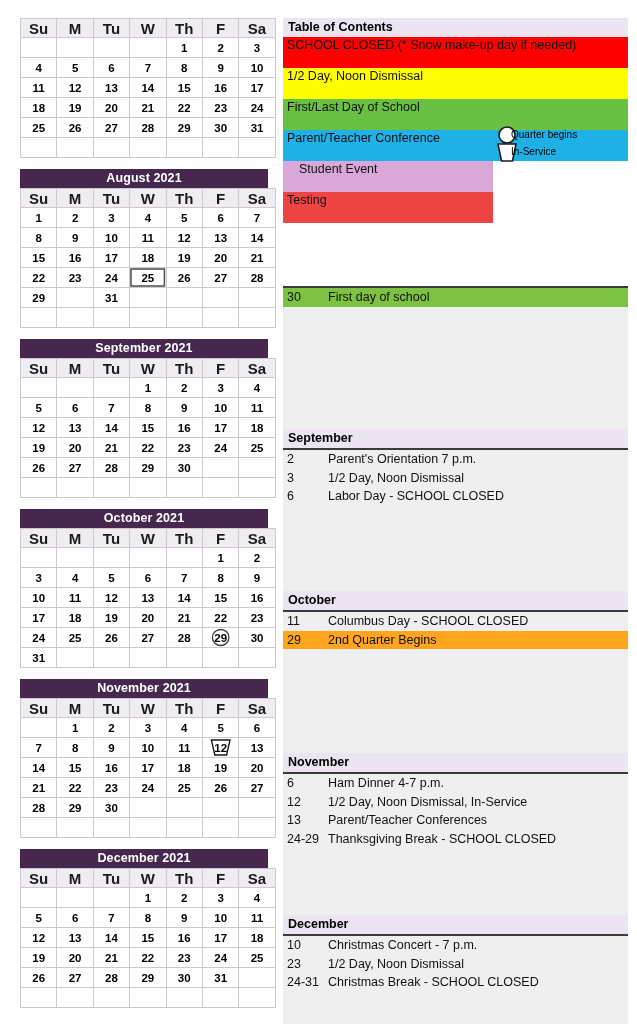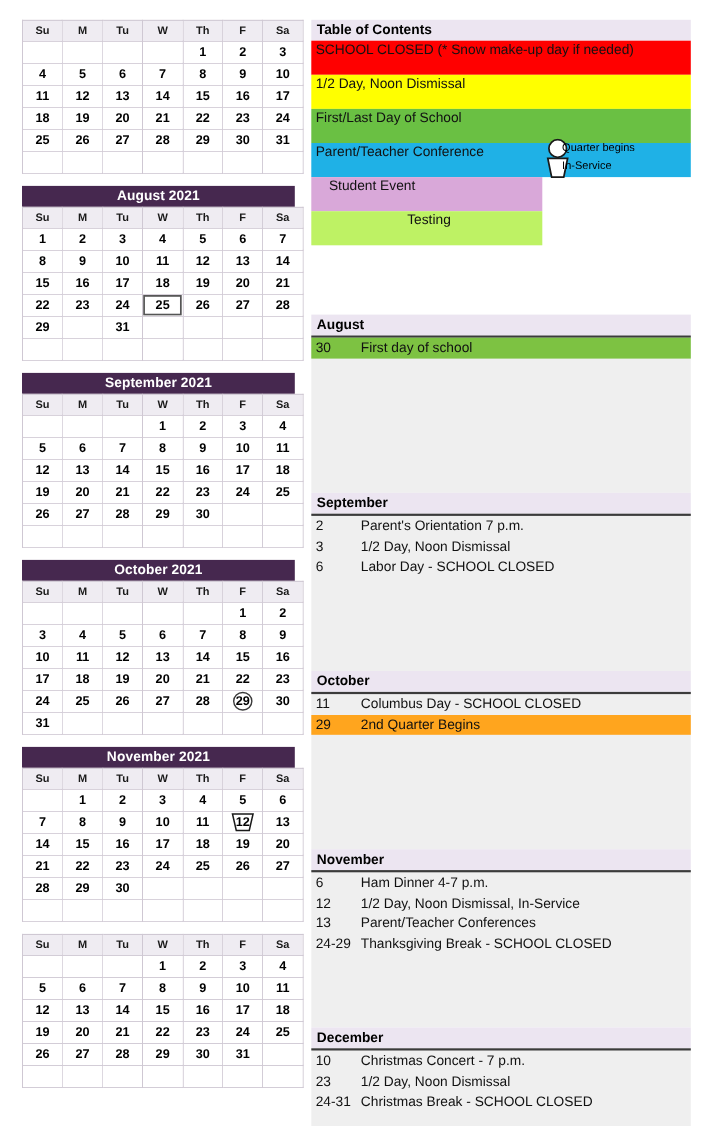--- a/index.html
+++ b/index.html
@@ -56,21 +56,21 @@
     vertical-align: middle;
     font-size: 11.5px;
     font-weight: bold;
     padding: 0;
     background: #ffffff;
     position: relative;
   }
   table.cal th {
     background: #efecf2;
     color: #1a1a1a;
-    font-size: 10px;
+    font-size: 15px;
     height: 18px;
   }
   td.pad { background: #ece5f1; }
   
   td.closed     { background: #ff0000; }
   td.halfday    { background: #ffff00; }
   td.firstlast  { background: #6ac043; color: #ffffff; }
   td.ptconf     { background: #1fb1e6; }
   td.fundraiser { background: #f2a772; }
   td.studentevt { background: #d9a8d9; }
@@ -527,20 +527,21 @@
                 <td class="pad"></td>
                 <td class="pad"></td>
                 <td class="pad"></td>
                 <td class="pad"></td>
                 <td class="pad"></td>
               </tr>
             </tbody>
           </table>
         </div>
         <div class="cal-block">
+          <div class="cal-title">December 2021</div>
           <table class="cal">
             <thead>
               <tr>
                 <th>Su</th>
                 <th>M</th>
                 <th>Tu</th>
                 <th>W</th>
                 <th>Th</th>
                 <th>F</th>
                 <th>Sa</th>
@@ -608,36 +609,35 @@
 
     <div id="det-col">
         <div class="toc-block">
           <div class="toc-head">Table of Contents</div>
           <div class="legend-wrap">
             <div class="legend-row" style="background: rgb(255, 0, 0);">SCHOOL CLOSED (* Snow make-up day if needed)</div>
             <div class="legend-row" style="background: rgb(255, 255, 0);">1/2 Day, Noon Dismissal</div>
             <div class="legend-row" style="background: rgb(106, 192, 67);">First/Last Day of School</div>
             <div class="legend-row" style="background: rgb(31, 177, 230);">Parent/Teacher Conference</div>
             <div class="legend-row legend-short" style="background: rgb(217, 168, 217); padding-left: 16px;">Student Event</div>
-            <div class="legend-row legend-short" style="background: #bef264; text-align: center;">Testing</div>
+            <div class="legend-row legend-short" style="background: #ef4444;">Testing</div>
             <div class="legend-icons" style="top: 89px;">
               <svg width="28" height="36" viewBox="0 0 28 36">
                 <circle cx="14" cy="9" r="8" fill="#ffffff" stroke="#1a1a1a" stroke-width="1.6"></circle>
               </svg>
               <svg width="28" height="36" viewBox="0 0 28 36" style="top:16px">
                 <path d="M5 2 L23 2 L19.5 19 L8.5 19 Z" fill="#ffffff" stroke="#1a1a1a" stroke-width="1.6"></path>
               </svg>
               <span class="ic-label ic-q">Quarter begins</span>
               <span class="ic-label ic-is">In-Service</span>
             </div>
           </div>
         </div>
         <div class="panel-white"></div>
         <div>
-          <div class="month-head">August</div>
           <div class="events-panel">
             <div class="evt-row hl-green">
               <span class="evt-date">30</span>
               <span class="evt-text">First day of school</span>
             </div>
           </div>
         </div>
         <div>
           <div class="month-head">September</div>
           <div class="events-panel">

